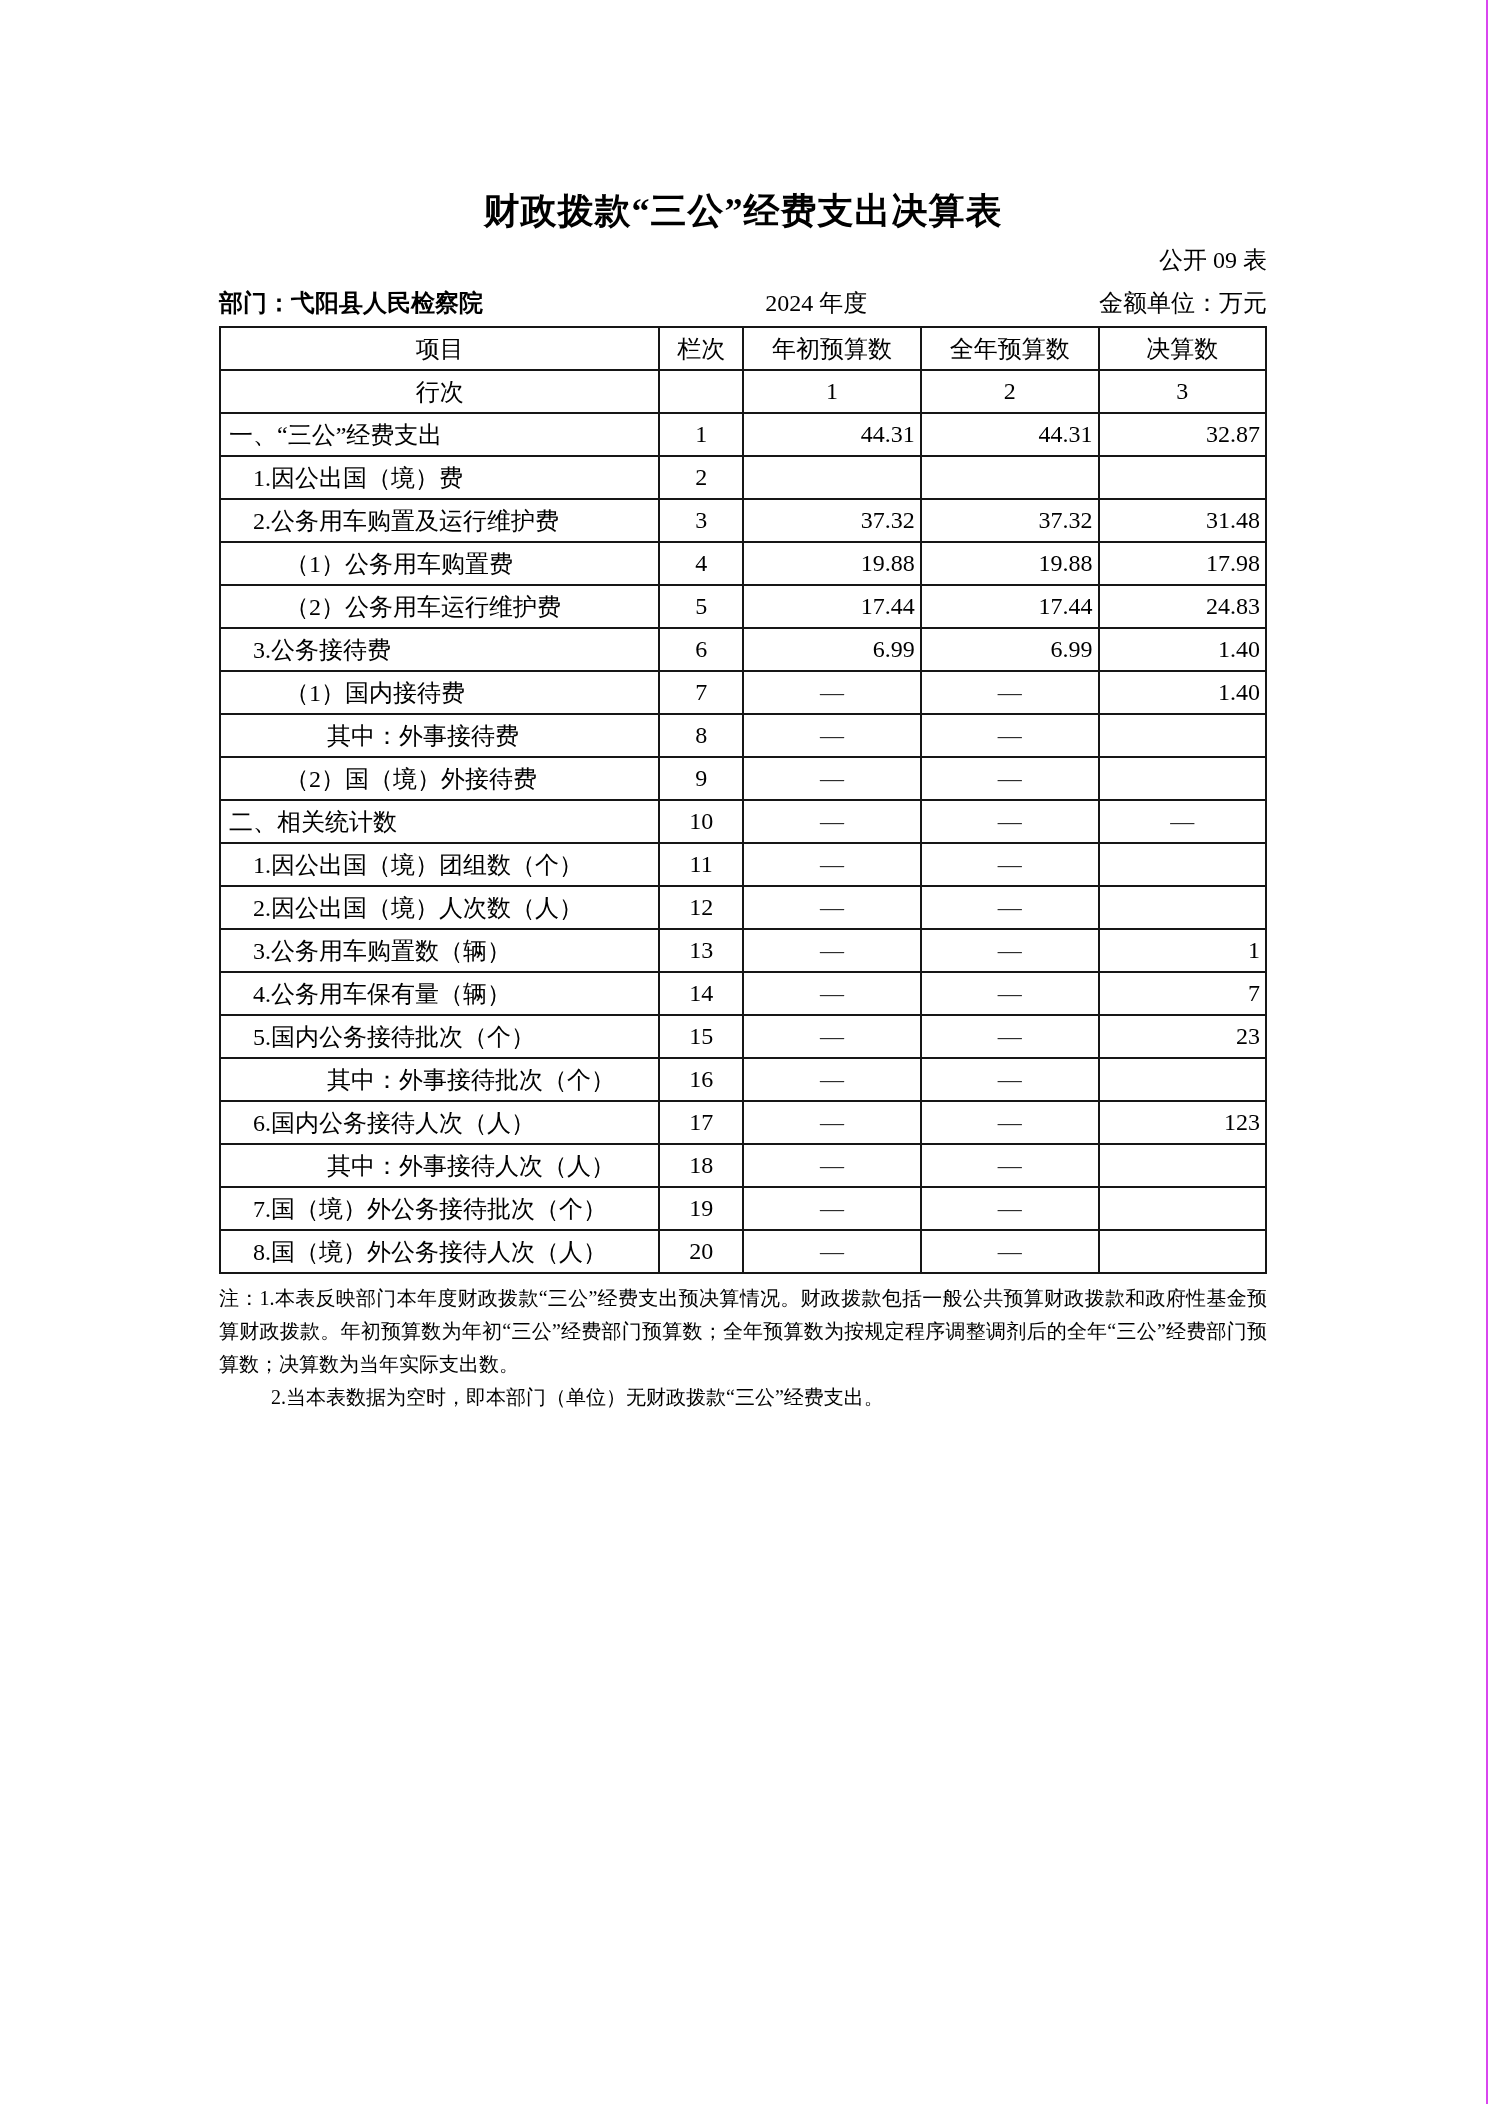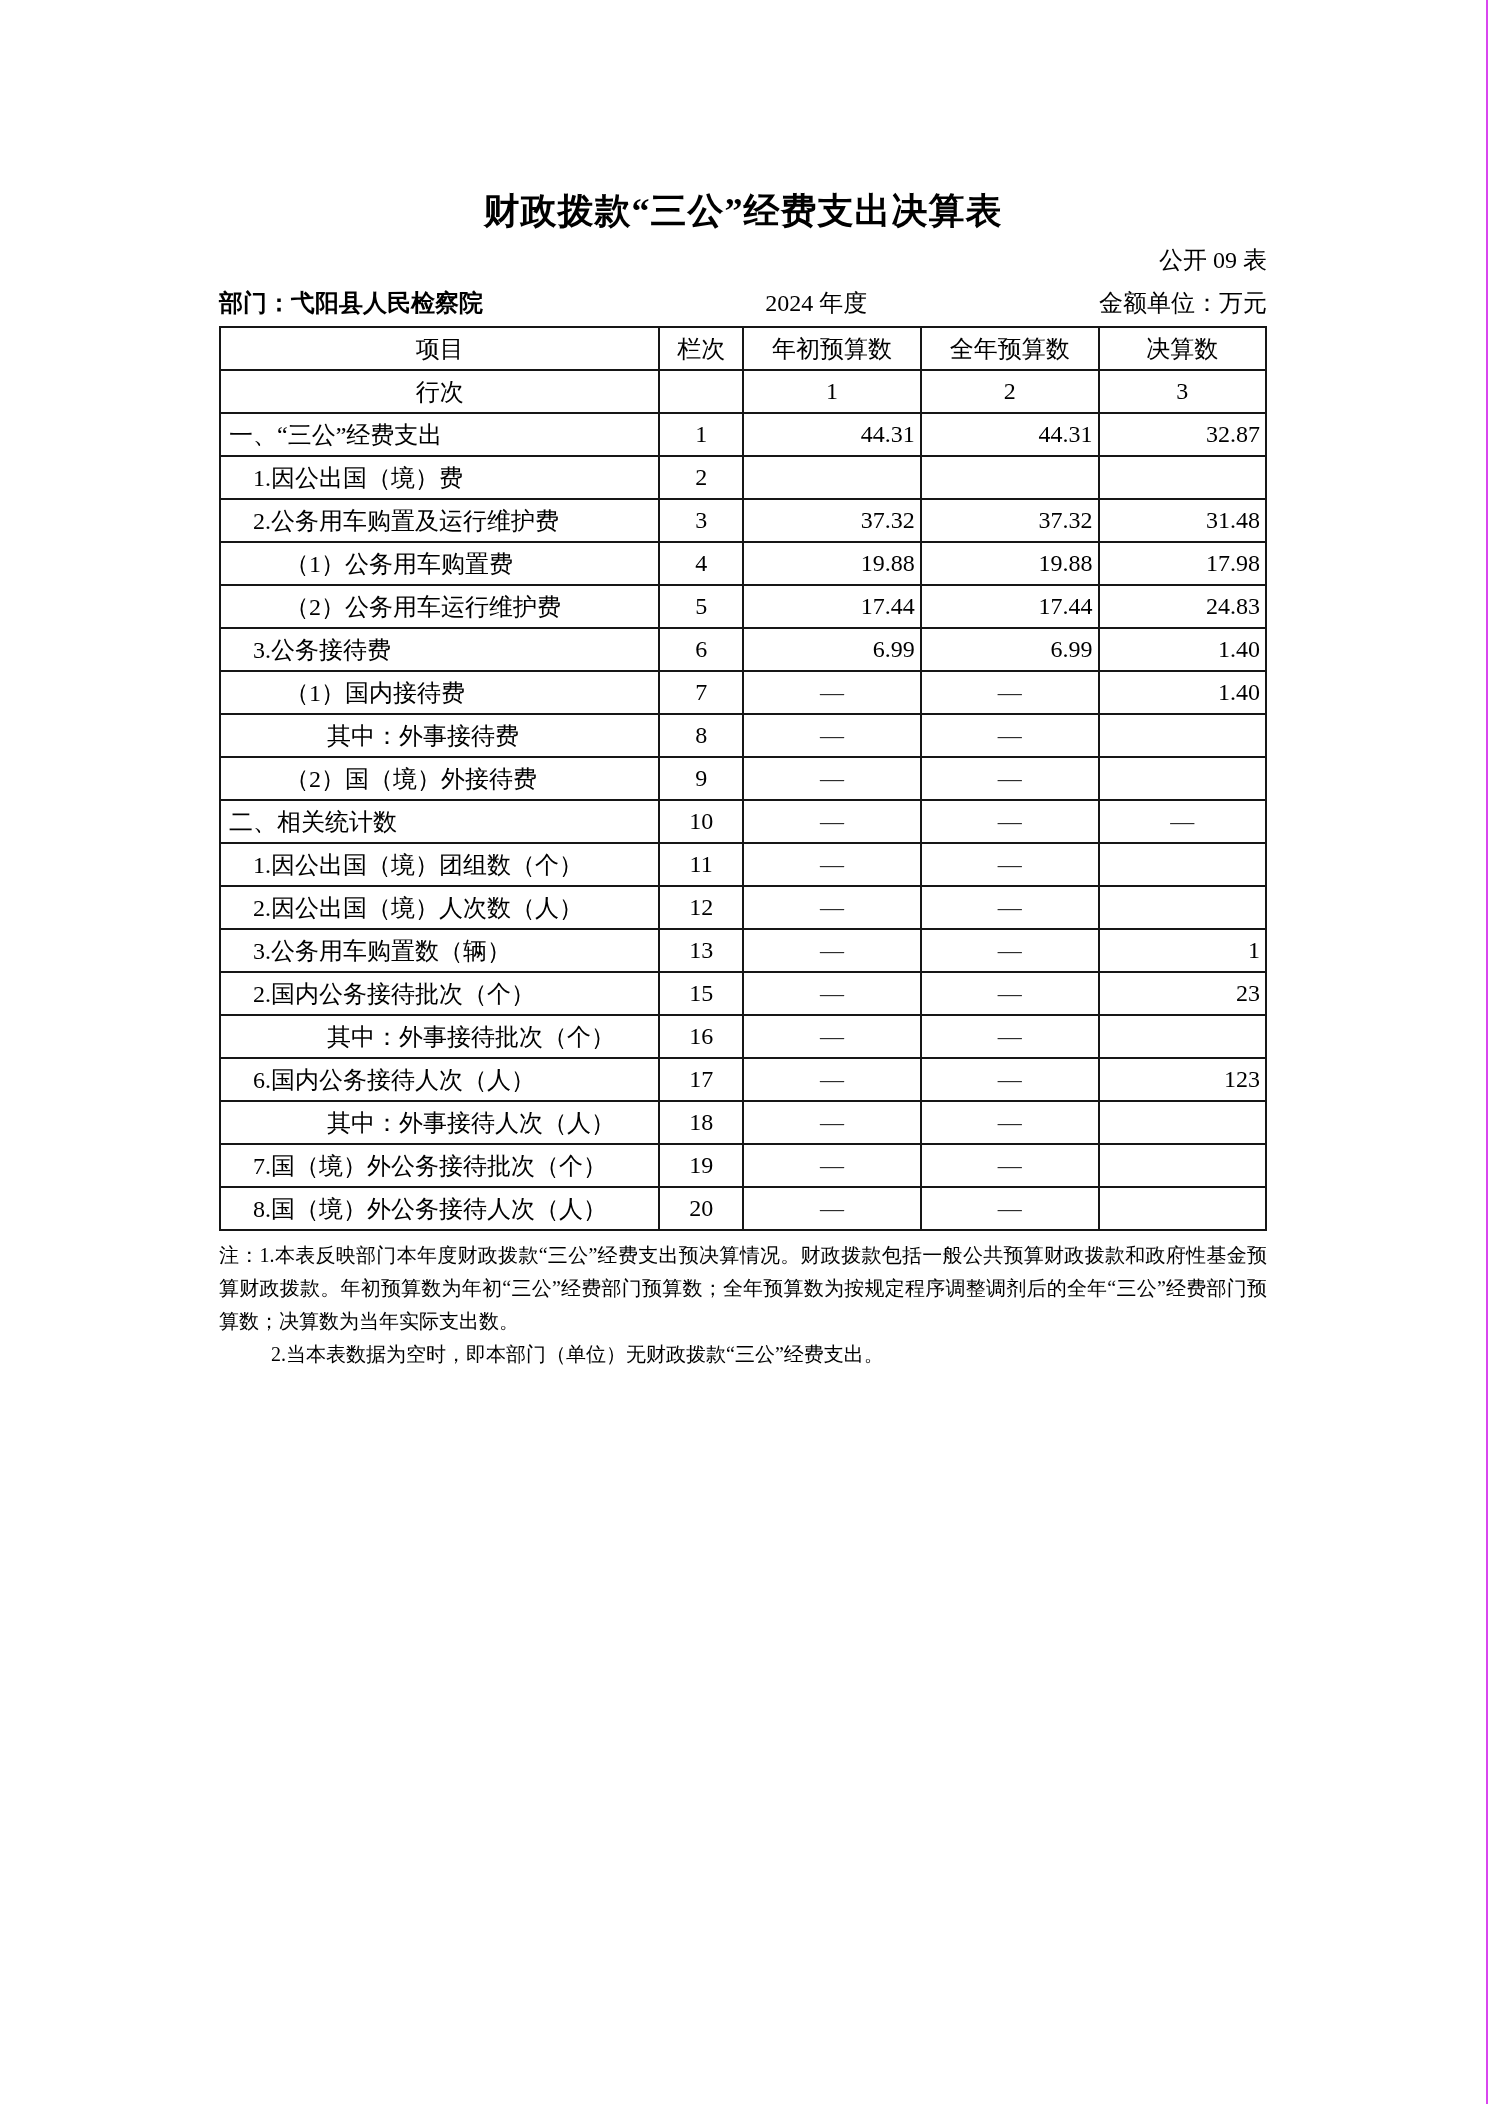--- a/index.html
+++ b/index.html
@@ -207,21 +207,28 @@
           <td></td>
         </tr>
         <tr>
           <td class="item ind1">3.公务用车购置数（辆）</td>
           <td class="linecell">13</td>
           <td class="dash">—</td>
           <td class="dash">—</td>
           <td class="num">1</td>
         </tr>
         <tr>
-          <td class="item ind1">2.国内公务接待批次（个）</td>
+          <td class="item ind1">4.公务用车保有量（辆）</td>
+          <td class="linecell">14</td>
+          <td class="dash">—</td>
+          <td class="dash">—</td>
+          <td class="num">7</td>
+        </tr>
+        <tr>
+          <td class="item ind1">5.国内公务接待批次（个）</td>
           <td class="linecell">15</td>
           <td class="dash">—</td>
           <td class="dash">—</td>
           <td class="num">23</td>
         </tr>
         <tr>
           <td class="item ind3">其中：外事接待批次（个）</td>
           <td class="linecell">16</td>
           <td class="dash">—</td>
           <td class="dash">—</td>

